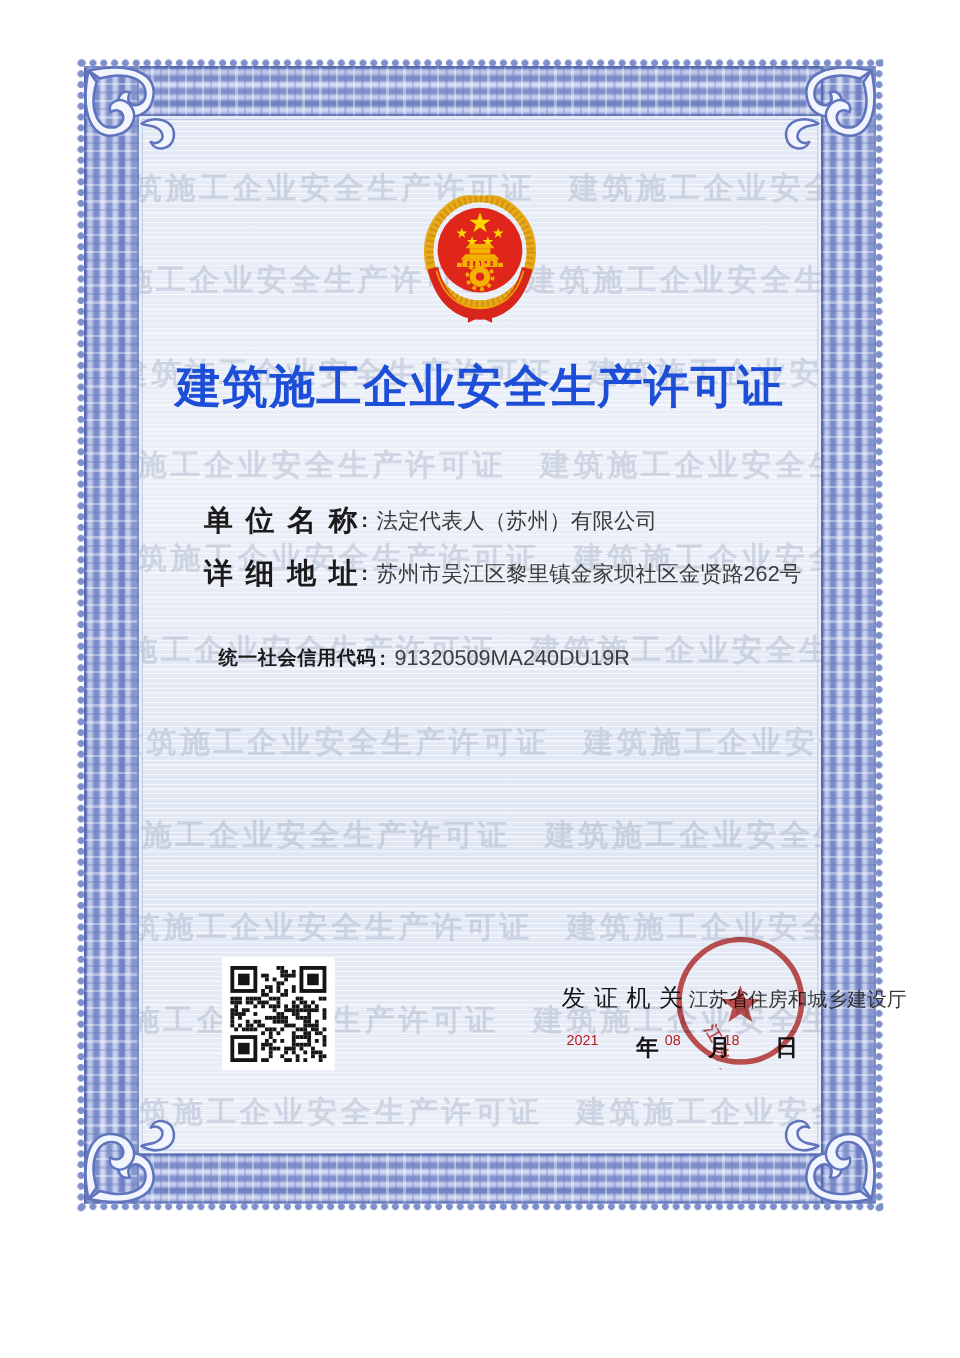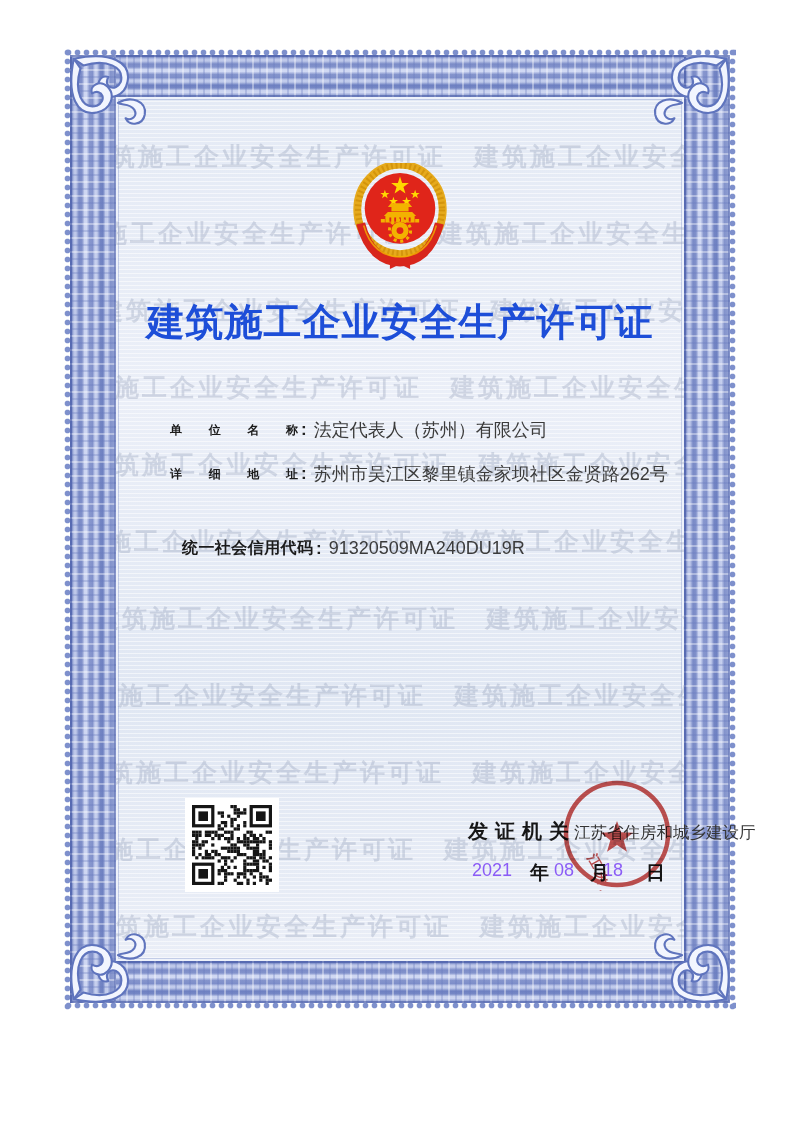--- a/index.html
+++ b/index.html
@@ -53,33 +53,33 @@
 
   
   .wm{position:absolute;white-space:nowrap;font-size:25px;font-weight:bold;
       color:rgba(148,158,184,.34);letter-spacing:3px;filter:blur(.3px);}
 
   
   .title{position:absolute;top:297px;left:0;width:800px;text-align:center;
     font-size:38px;font-weight:900;color:#1d4ed8;letter-spacing:1px;z-index:5;}
 
   .field-row{position:absolute;left:170px;white-space:nowrap;z-index:5;}
-  .flabel{display:inline-block;width:128px;font-weight:bold;font-size:12px;color:#1b1b1b;
+  .flabel{display:inline-block;width:128px;font-weight:bold;font-size:24px;color:#1b1b1b;
     text-align:justify;text-align-last:justify;vertical-align:middle;}
   .wide-label .flabel{font-size:16px;width:131px;padding-left:12px;}
   .fcolon{font-weight:bold;font-size:17px;color:#222;margin:0 7px 0 3px;vertical-align:middle;}
   .fvalue{font-size:18px;color:#3b3b3b;vertical-align:middle;}
 
   .issuer-row{position:absolute;left:468px;top:818px;white-space:nowrap;z-index:5;}
-  .issuer-label{font-weight:bold;font-size:20px;color:#161616;letter-spacing:7px;}
+  .issuer-label{font-weight:normal;font-size:20px;color:#161616;letter-spacing:7px;}
   .issuer-value{font-size:16.5px;color:#353535;margin-left:-2px;}
 
   .date-row{position:absolute;left:470px;top:860px;width:240px;height:26px;z-index:5;}
   .date-row span{position:absolute;top:0;}
-  .d-num{font-size:18px;color:#8b5cf6;}
+  .d-num{font-size:12px;color:#b91c1c;}
   .d-unit{font-size:19px;font-weight:bold;color:#151515;}
   .d-year{left:2px;}  .d-yunit{left:60px;}
   .d-month{left:84px;} .d-munit{left:120px;}
   .d-day{left:133px;}  .d-dunit{left:176px;}
 
   .qr-box{position:absolute;left:185px;top:798px;width:94px;height:94px;background:#ffffff;z-index:5;}
   .stamp{position:absolute;left:560px;top:777px;width:114px;height:114px;z-index:6;
     opacity:.88;mix-blend-mode:multiply;}
   .emblem{position:absolute;left:352px;top:163px;width:96px;height:116px;z-index:5;}
 </style>

